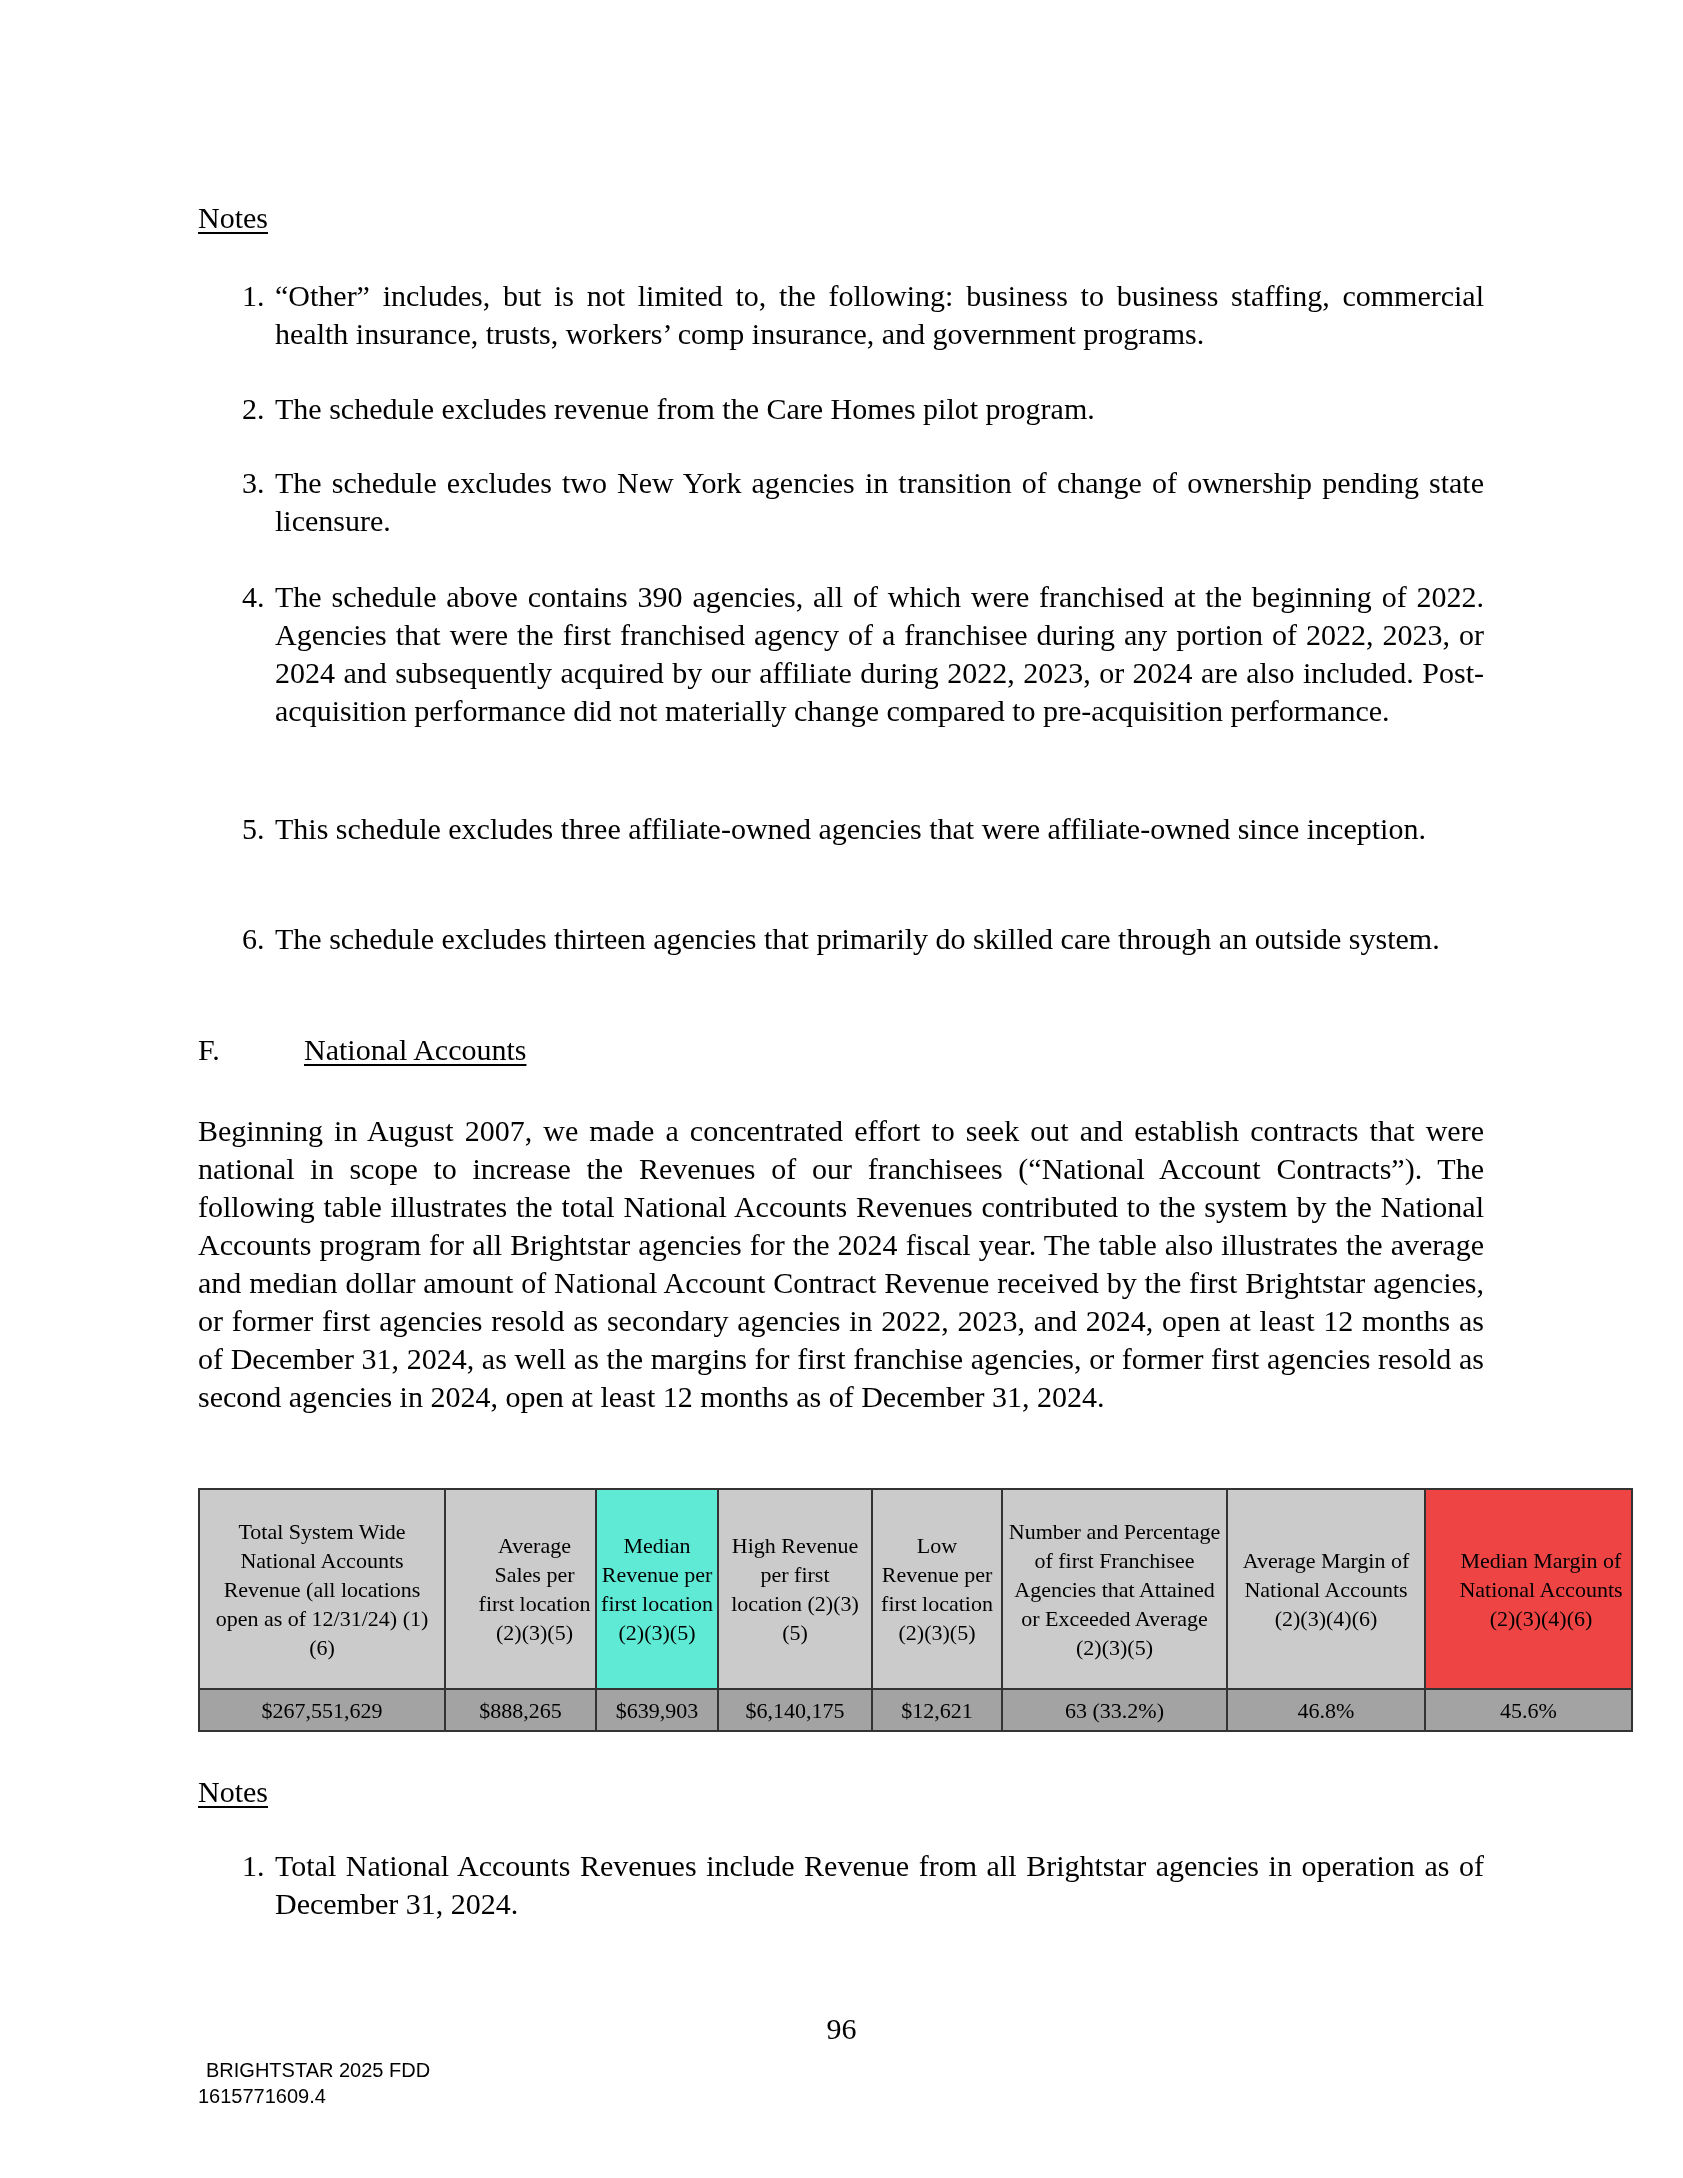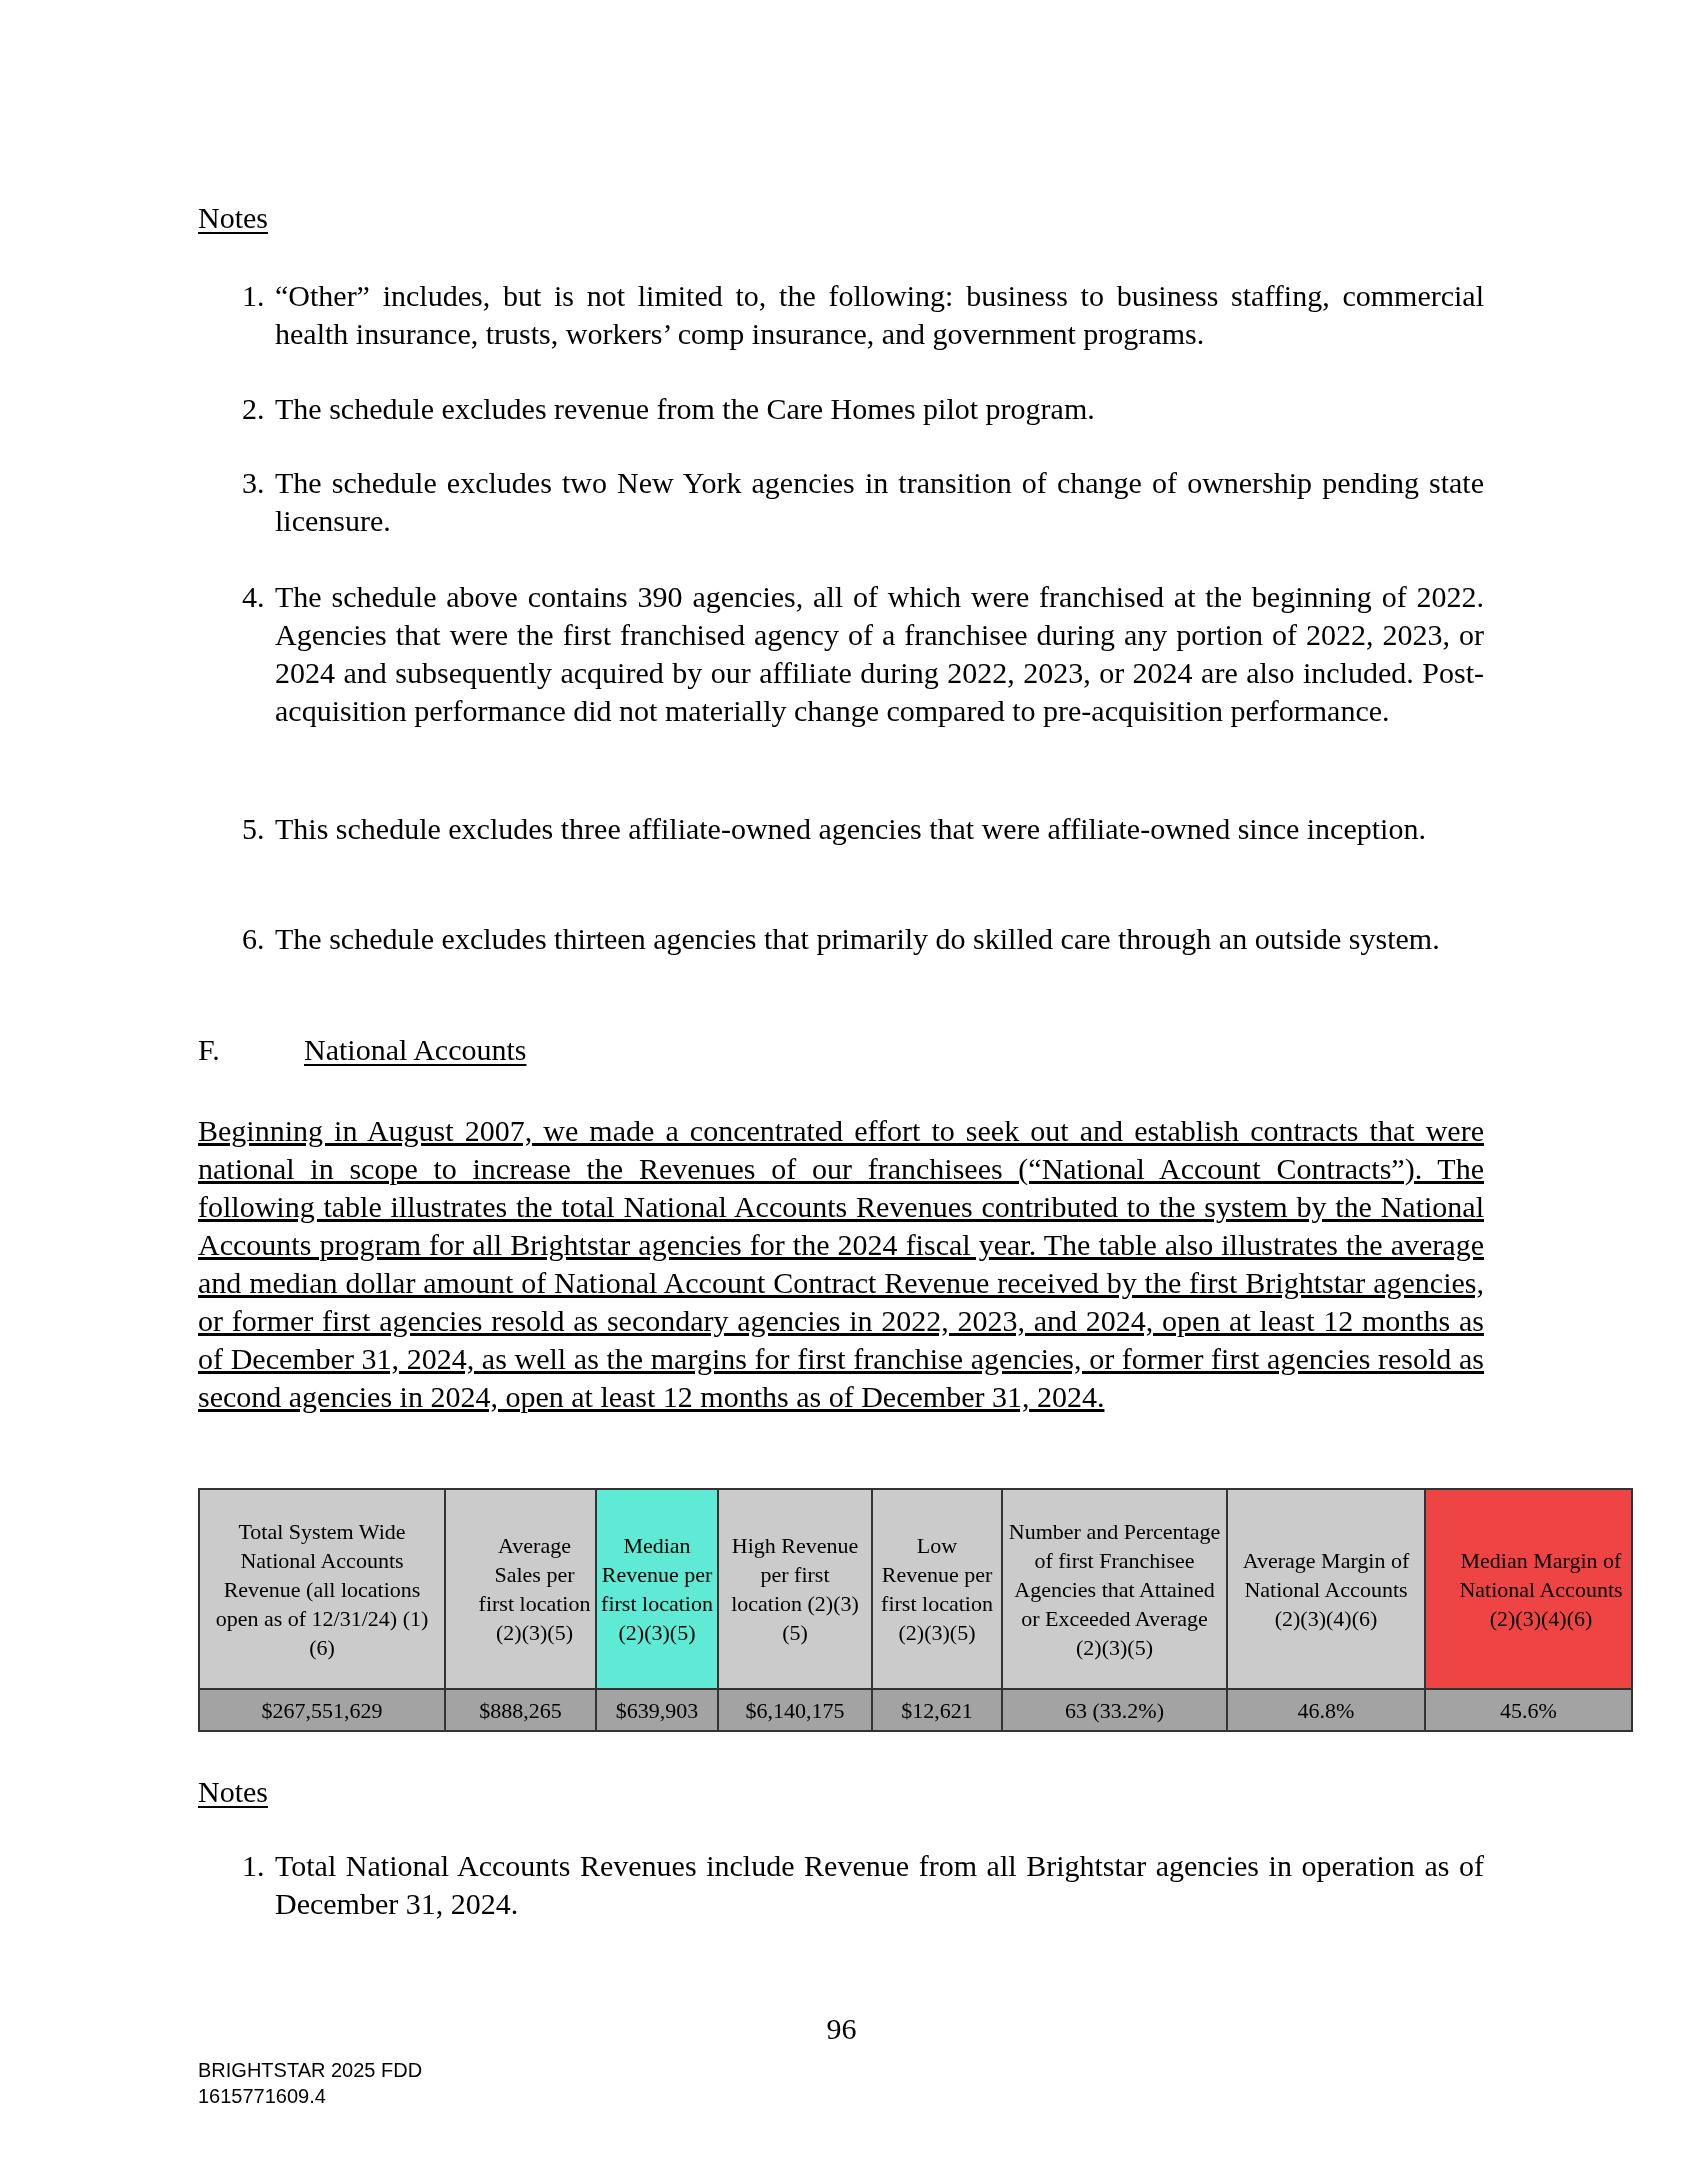--- a/index.html
+++ b/index.html
@@ -7,21 +7,21 @@
          font-family: "Liberation Serif", "DejaVu Serif", serif; color: #000; }
   .abs { position: absolute; }
   .u { text-decoration: underline; text-underline-offset: 4px; text-decoration-thickness: 2px; }
   .t { font-size: 30px; line-height: 38px; }
   .notes-head { left: 198px; }
   .note { position: absolute; left: 198px; width: 1286px; }
   .note .num { position: absolute; left: 44px; top: 0; }
   .note .txt { margin-left: 77px; text-align: justify; text-align-last: left; }
   .sec-letter { left: 198px; }
   .sec-title { left: 304px; }
-  .para { left: 198px; width: 1286px; text-align: justify; text-align-last: left; text-decoration: underline; }
+  .para { left: 198px; width: 1286px; text-align: justify; text-align-last: left; }
   table.na { position: absolute; left: 198px; top: 1488px; width: 1433px;
              border-collapse: collapse; font-size: 22px; line-height: 29px; table-layout: fixed; }
   table.na th, table.na td { border: 2px solid #333; text-align: center; vertical-align: middle; padding: 0 4px; }
   table.na th { background: #cbcbcb; font-weight: normal; height: 198px; }
   table.na td { background: #a3a3a3; height: 40px; }
   .pg { left: 0; width: 1683px; text-align: center; top: 2012px; font-size: 30px; }
   .foot { left: 198px; font-family: "Liberation Sans", "DejaVu Sans", sans-serif; font-size: 20px; line-height: 26px; }
 </style>
 </head>
 <body>
@@ -95,15 +95,15 @@
   </tbody>
 </table>
 
 <div class="abs t u notes-head" style="top:1773px;">Notes</div>
 <div class="note t" style="top:1847px;">
   <span class="num">1.</span>
   <div class="txt">Total National Accounts Revenues include Revenue from all Brightstar agencies in operation as of December 31, 2024.</div>
 </div>
 
 <div class="abs pg">96</div>
-<div class="abs foot" style="top:2057px;">BRIGHTSTAR 2025 FDD</div>
+<div class="abs foot" style="top:2057px;margin-left:8px;">BRIGHTSTAR 2025 FDD</div>
 <div class="abs foot" style="top:2083px;">1615771609.4</div>
 
 
 </body></html>

